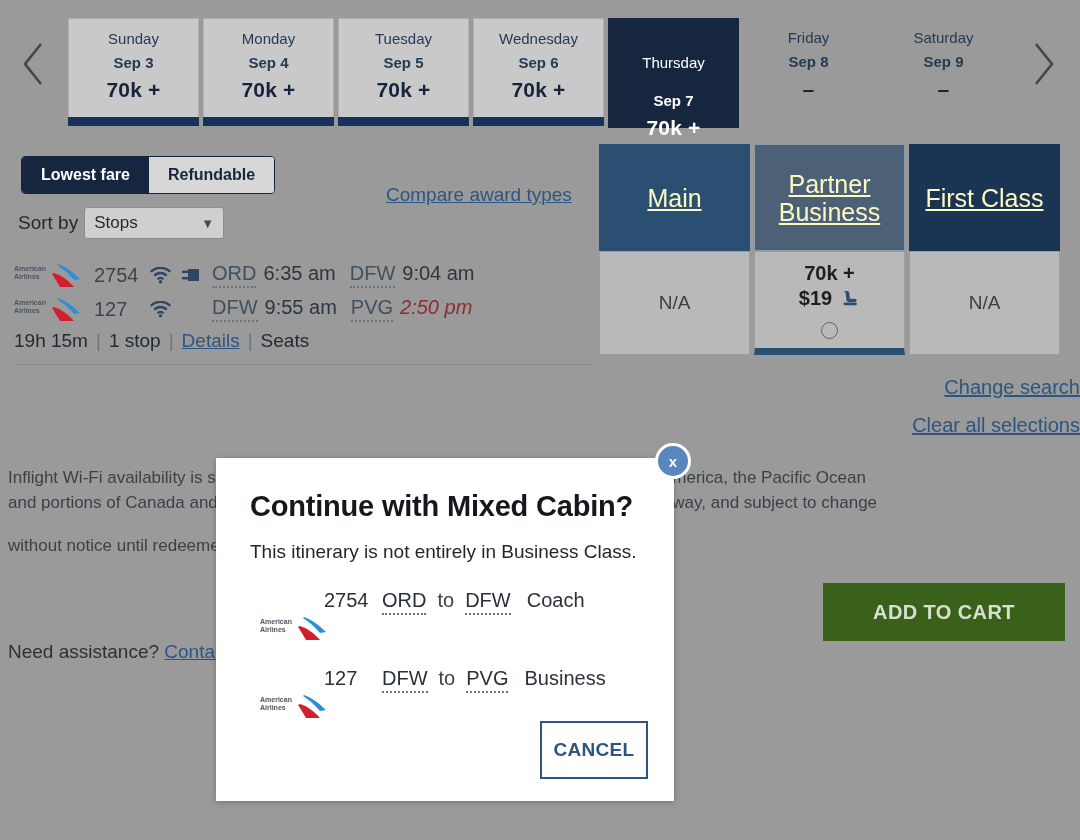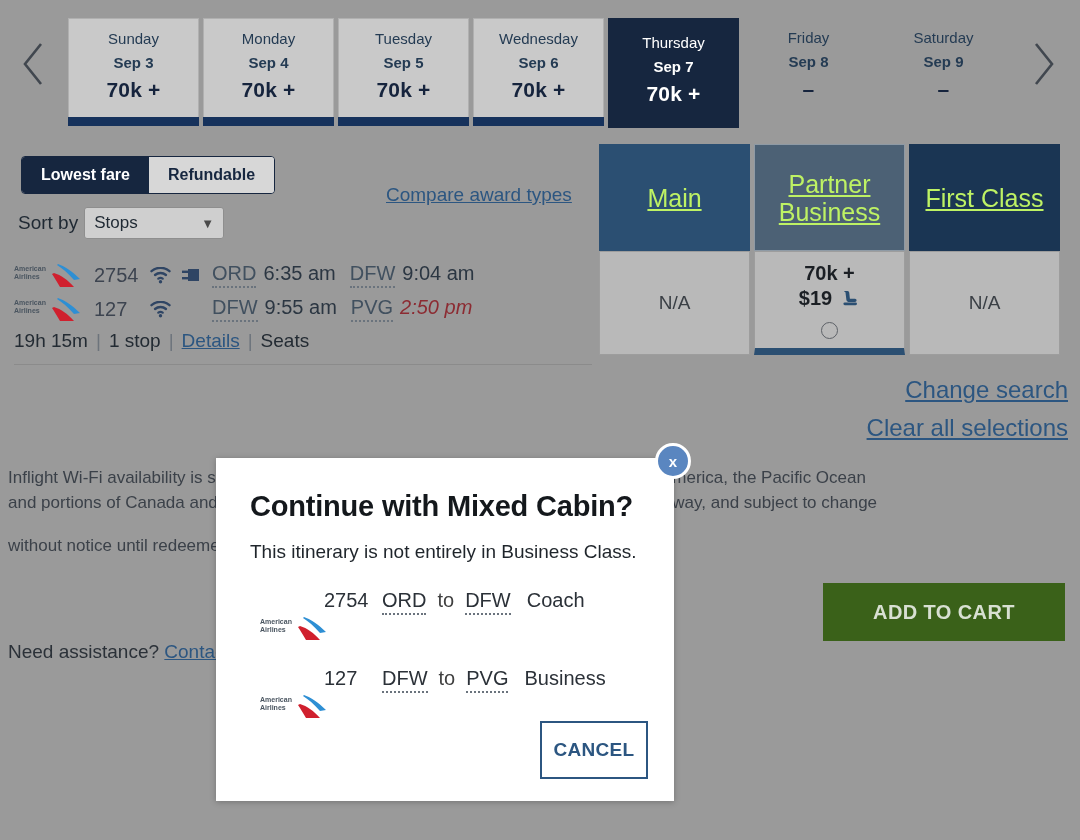--- a/index.html
+++ b/index.html
@@ -39,21 +39,21 @@
   }
   .date-card .dow { font-size:15px; color:#243b53; font-weight:400; line-height:1.2; }
   .date-card .dat { font-size:15px; color:#243b53; font-weight:700; margin-top:6px; line-height:1.2; }
   .date-card .pts { font-size:21px; color:#16243d; font-weight:700; margin-top:6px; letter-spacing:.2px; }
   .date-card .bar {
     position:absolute; left:-1px; right:-1px; bottom:-9px; height:9px; background:#16325c;
   }
   .date-card.selected {
     background:#16263f; border-color:#16263f; height:110px; padding-top:15px;
   }
-  .date-card.selected .dow, .date-card.selected .dat { color:#ffffff; }
+  .date-card.selected .dow, .date-card.selected .dat { color:#ffffff;margin-top:20px; }
   .date-card.selected .pts { color:#ffffff; }
   .date-card.empty {
     background:transparent; border:none;
   }
   .date-card.empty .pts { font-size:21px; }
 
   
   .toggle-group {
     position:absolute; left:21px; top:156px;
     display:flex; border:1px solid #16263f; border-radius:4px; overflow:hidden;
@@ -84,21 +84,21 @@
   
   .cabin-cols {
     position:absolute; left:599px; top:144px; display:flex; gap:4px;
   }
   .cabin-col { width:151px; }
   .cabin-head {
     height:107px; display:flex; align-items:center; justify-content:center;
     text-align:center; padding:0 8px; cursor:pointer;
   }
   .cabin-head span {
-    font-size:25px; font-weight:400; color:#bef264;
+    font-size:25px; font-weight:400; color:#fef9c3;
     text-decoration:underline; line-height:1.12;
   }
   .cabin-head.main { background:#2b4f72; }
   .cabin-head.partner { background:#4c6175; border:1px solid #8e9aa5; }
   .cabin-head.first { background:#1a3553; }
   .cabin-cell {
     height:104px; background:#b9b9b9; border:1px solid #9d9d9d;
     display:flex; flex-direction:column; align-items:center; justify-content:center;
     position:relative;
   }
@@ -134,21 +134,21 @@
     display:flex; align-items:center; gap:8px;
   }
   .meta-row .sep { color:#6d747c; }
   .meta-row .details-link { color:#2c5681; text-decoration:underline; cursor:pointer; }
   .row-divider {
     position:absolute; left:14px; top:364px; width:578px; height:1px; background:#8b8b8b;
   }
 
   
   .right-link {
-    position:absolute; right:12px; font-size:24px; color:#2c5681;
+    position:absolute; right:0; font-size:20px; color:#2c5681;
     text-decoration:underline; cursor:pointer; text-align:right;
   }
   #change-search { top:376px; }
   #clear-all { top:414px; }
 
   
   .disclaimer {
     position:absolute; left:8px; top:465px; width:1064px;
     font-size:17px; color:#3b4149; line-height:25px;
   }

